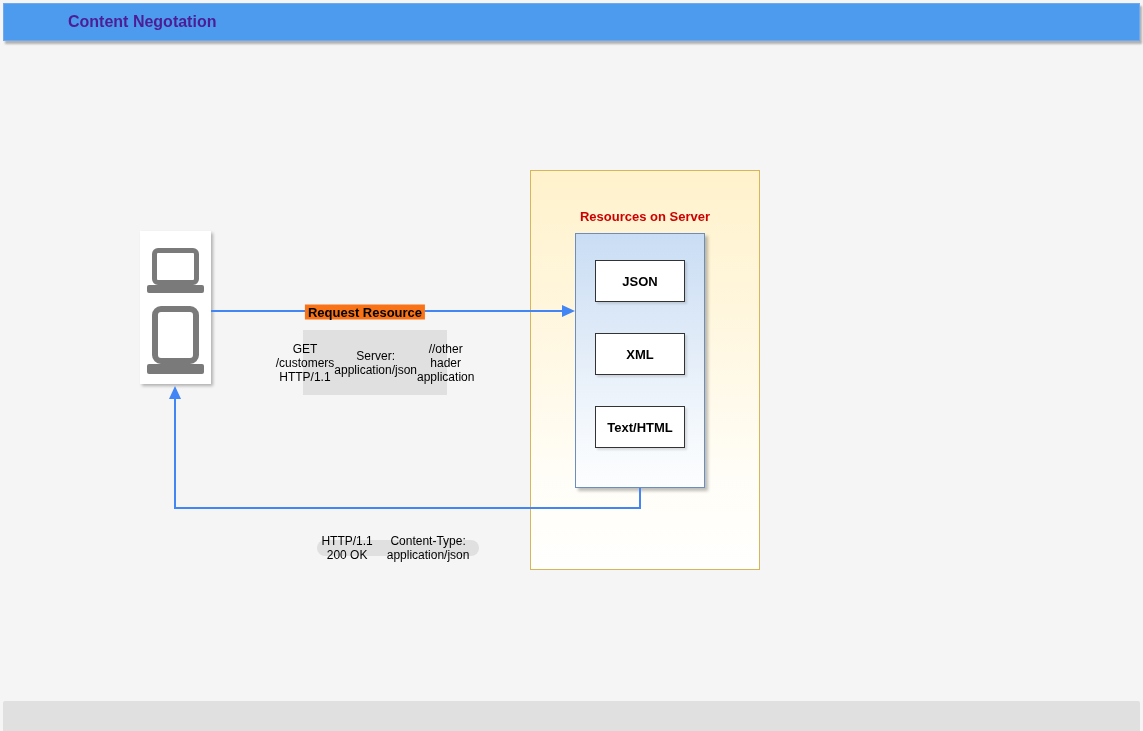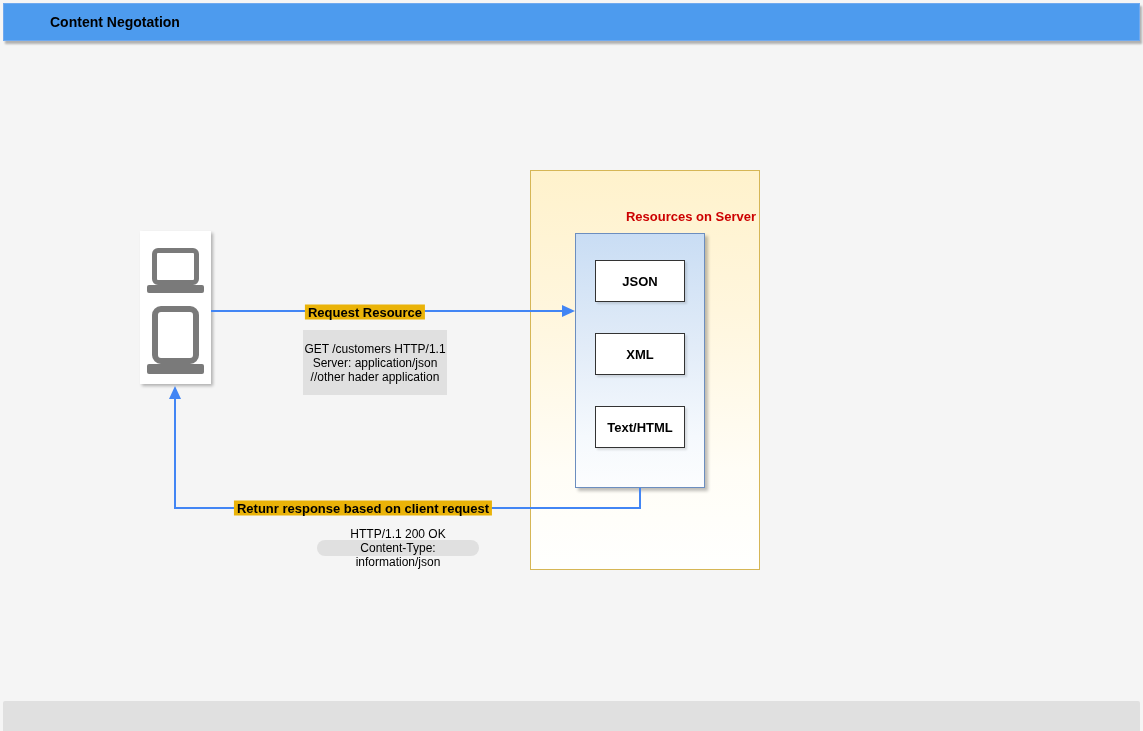--- a/index.html
+++ b/index.html
@@ -9,21 +9,21 @@
     font-family:"Liberation Sans", sans-serif;
   }
   
   .title-bar{
     position:absolute;left:3px;top:3px;width:1135px;height:36px;
     background:#4D9BEE;border:1px solid #6FA9EF;
     box-shadow:2px 3px 2px rgba(0,0,0,0.28);
     display:flex;align-items:center;
   }
   .title-bar span{
-    padding-left:46px;color:#000000;font-weight:bold;font-size:14px;
+    padding-left:64px;color:#4c1d95;font-weight:bold;font-size:16px;
   }
   
   .footer-bar{
     position:absolute;left:3px;top:701px;width:1137px;height:30px;
     background:#E0E0E0;border-radius:2px 2px 0 0;
   }
   
   .client-box{
     position:absolute;left:140px;top:231px;width:71px;height:153px;
     background:#ffffff;box-shadow:2px 2px 3px rgba(0,0,0,0.28);
@@ -34,21 +34,21 @@
   .monitor-screen{left:12px;top:75px;width:47px;height:58px;border:6px solid #7A7A7A;border-radius:9px;background:#fff;}
   .monitor-base{left:7px;top:133px;width:57px;height:10px;background:#7A7A7A;border-radius:2px;}
   
   .server-box{
     position:absolute;left:530px;top:170px;width:230px;height:400px;
     box-sizing:border-box;border:1px solid #D6B656;
     background:linear-gradient(180deg,#FFF2CC 0%,#FFF6DD 35%,#FFFDF6 75%,#FFFFFE 100%);
   }
   .server-title{
     position:absolute;left:0;top:38px;width:100%;text-align:center;
-    color:#CC0000;font-weight:bold;font-size:13px;margin-left:46px;
+    color:#CC0000;font-weight:bold;font-size:13px;
   }
   .inner-box{
     position:absolute;left:575px;top:233px;width:130px;height:255px;
     box-sizing:border-box;border:1px solid #6C8EBF;
     background:linear-gradient(180deg,#C9DDF4 0%,#E2ECF8 45%,#F5F9FD 80%,#FCFDFE 100%);
     box-shadow:3px 3px 3px rgba(0,0,0,0.25);
   }
   .resource-box{
     position:absolute;left:19px;width:90px;height:42px;box-sizing:border-box;
     background:#ffffff;border:1px solid #333333;
@@ -63,27 +63,27 @@
     border-top:6px solid transparent;border-bottom:6px solid transparent;
     border-left:13px solid #4285F4;
   }
   .arrowhead-up{
     position:absolute;width:0;height:0;
     border-left:6px solid transparent;border-right:6px solid transparent;
     border-bottom:13px solid #4285F4;
   }
   .edge-label{
     position:absolute;transform:translate(-50%,-50%);
-    background:#eab308;padding:0 3px;white-space:nowrap;
+    background:#f97316;padding:0 3px;white-space:nowrap;
     font-weight:bold;font-size:13px;color:#000;
   }
   
   .note-box{
     position:absolute;background:#E0E0E0;
-    display:flex;flex-direction:column;align-items:center;justify-content:center;
+    display:flex;flex-direction:row;align-items:center;justify-content:center;
     font-size:12px;line-height:14px;color:#000;text-align:center;
   }
   #request-note{left:303px;top:330px;width:144px;height:65px;}
   #response-note{left:317px;top:540px;width:162px;height:16px;border-radius:15px;}
 </style>
 </head>
 <body>
 
 <div class="canvas">
 
@@ -115,22 +115,21 @@
   <div class="note-box" id="request-note">
     <div>GET /customers HTTP/1.1</div>
     <div>Server: application/json</div>
     <div>//other hader application</div>
   </div>
 
   <div class="edge" style="left:639px;top:488px;width:2px;height:21px;"></div>
   <div class="edge" style="left:174px;top:507px;width:467px;height:2px;"></div>
   <div class="edge" style="left:174px;top:396px;width:2px;height:113px;"></div>
   <div class="arrowhead-up" style="left:169px;top:386px;"></div>
-  <div class="edge-label" style="left:363px;top:508px;">Retunr response based on client request</div>
 
   <div class="note-box" id="response-note">
     <div>HTTP/1.1 200 OK</div>
-    <div>Content-Type: information/json</div>
+    <div>Content-Type: application/json</div>
   </div>
 
   <div class="footer-bar"></div>
 
 </div>
 
 </body></html>

